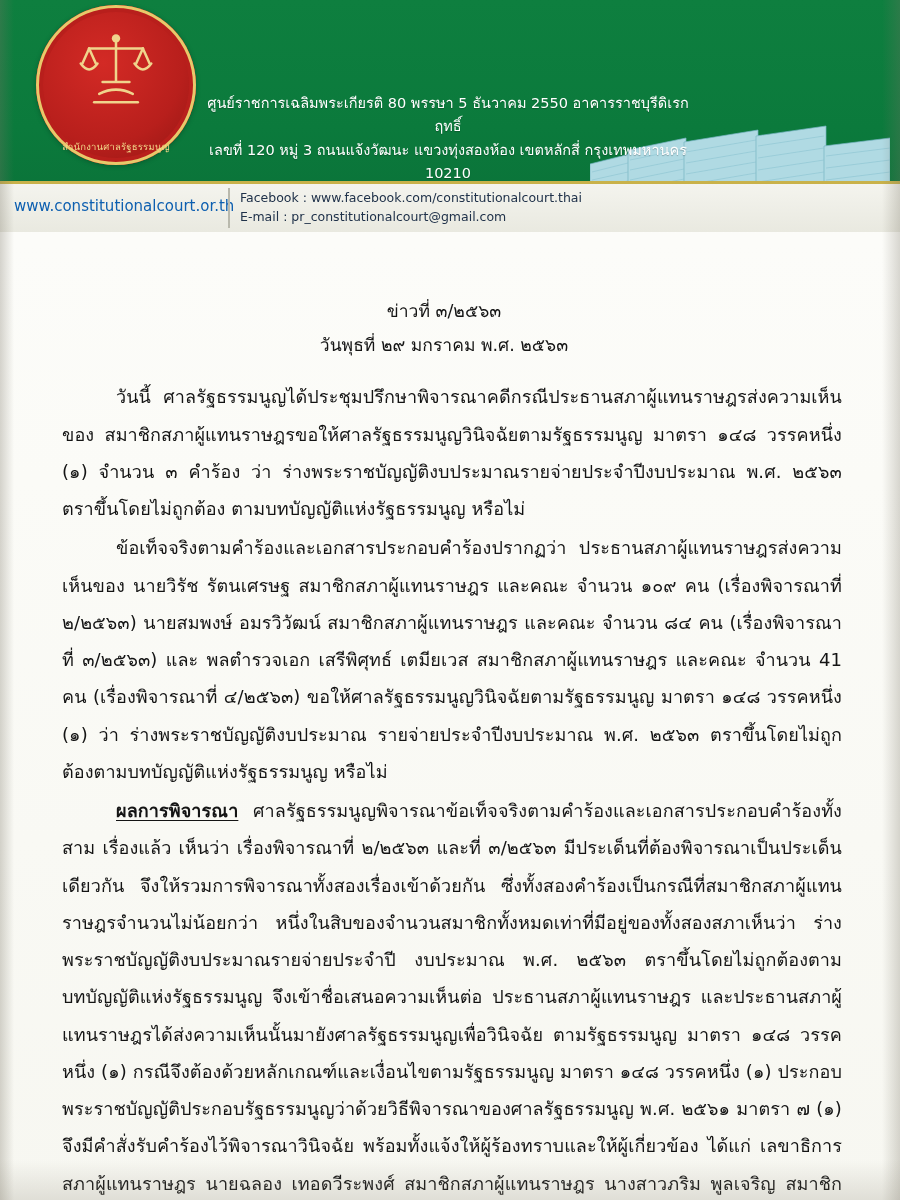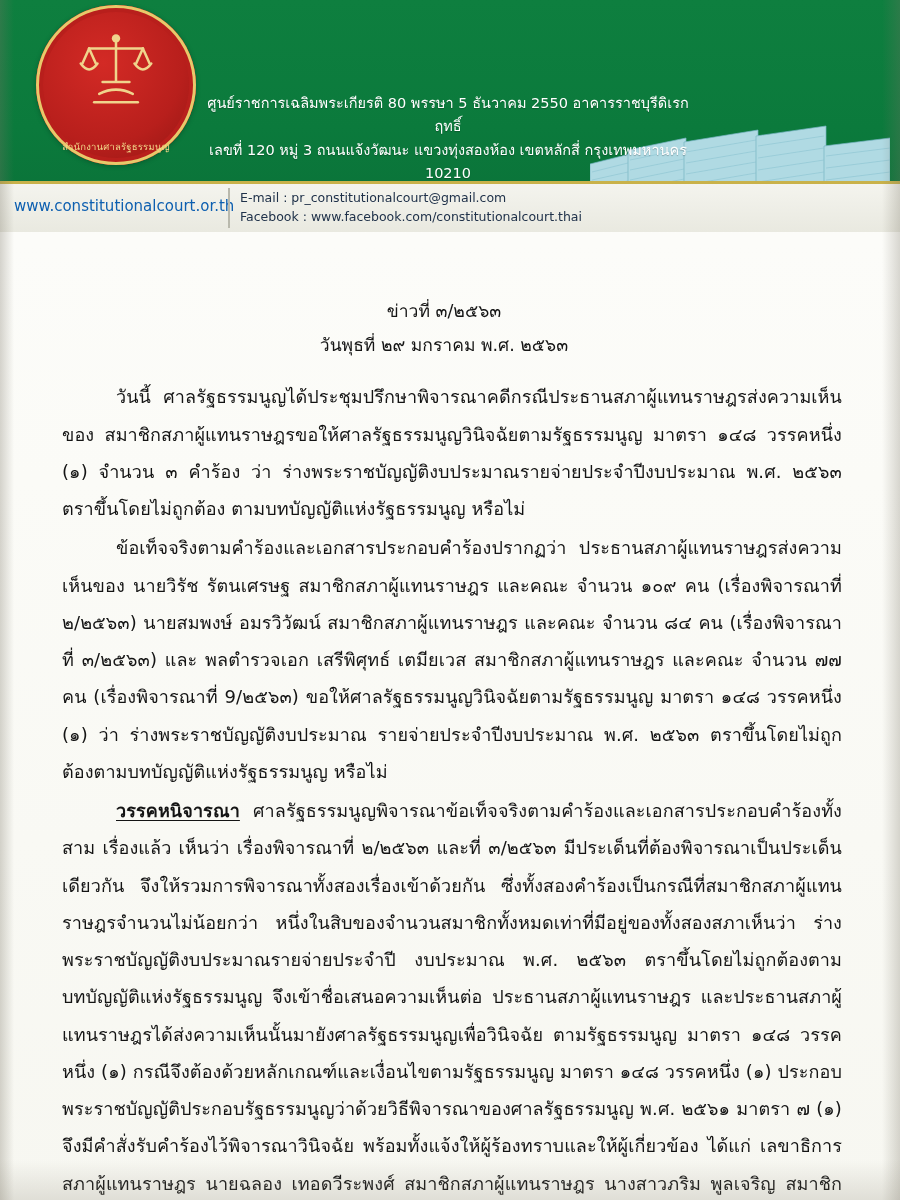--- a/index.html
+++ b/index.html
@@ -253,22 +253,22 @@
       <div class="addr">
         <span class="skew">ศูนย์ราชการเฉลิมพระเกียรติ 80 พรรษา 5 ธันวาคม 2550 อาคารราชบุรีดิเรกฤทธิ์</span>
         <span class="skew">เลขที่ 120 หมู่ 3 ถนนแจ้งวัฒนะ แขวงทุ่งสองห้อง เขตหลักสี่ กรุงเทพมหานคร 10210</span>
         <span class="skew">โทรศัพท์ 0-2141-7777 โทรสาร 0-2143-9525</span>
       </div>
 
       <div class="contact-bar">
         <div class="url">www.constitutionalcourt.or.th</div>
         <div class="sep"></div>
         <div class="social">
+          <div>Facebook : www.facebook.com/constitutionalcourt.thai</div>
           <div>E-mail :  pr_constitutionalcourt@gmail.com</div>
-          <div>Facebook : www.facebook.com/constitutionalcourt.thai</div>
         </div>
       </div>
 
     </div>
   </div>
 
   <div class="doc-body">
 
     <div class="doc-meta">
       <div>ข่าวที่ ๓/๒๕๖๓</div>
@@ -279,27 +279,27 @@
       <span class="indent"></span><span>วันนี้  ศาลรัฐธรรมนูญได้ประชุมปรึกษาพิจารณาคดีกรณีประธานสภาผู้แทนราษฎรส่งความเห็นของ</span>
       <span>สมาชิกสภาผู้แทนราษฎรขอให้ศาลรัฐธรรมนูญวินิจฉัยตามรัฐธรรมนูญ  มาตรา  ๑๔๘  วรรคหนึ่ง  (๑)  จำนวน</span>
       <span>๓  คำร้อง  ว่า  ร่างพระราชบัญญัติงบประมาณรายจ่ายประจำปีงบประมาณ  พ.ศ. ๒๕๖๓  ตราขึ้นโดยไม่ถูกต้อง</span>
       <span>ตามบทบัญญัติแห่งรัฐธรรมนูญ  หรือไม่</span>
     </p>
 
     <p class="para">
       <span class="indent"></span><span>ข้อเท็จจริงตามคำร้องและเอกสารประกอบคำร้องปรากฏว่า  ประธานสภาผู้แทนราษฎรส่งความเห็นของ</span>
       <span>นายวิรัช  รัตนเศรษฐ  สมาชิกสภาผู้แทนราษฎร  และคณะ  จำนวน  ๑๐๙  คน  (เรื่องพิจารณาที่  ๒/๒๕๖๓)</span>
       <span>นายสมพงษ์  อมรวิวัฒน์  สมาชิกสภาผู้แทนราษฎร  และคณะ  จำนวน  ๘๔  คน  (เรื่องพิจารณาที่  ๓/๒๕๖๓)  และ</span>
-      <span>พลตำรวจเอก  เสรีพิศุทธ์  เตมียเวส  สมาชิกสภาผู้แทนราษฎร  และคณะ  จำนวน  ๗๗  คน  (เรื่องพิจารณาที่  9/๒๕๖๓)</span>
+      <span>พลตำรวจเอก  เสรีพิศุทธ์  เตมียเวส  สมาชิกสภาผู้แทนราษฎร  และคณะ  จำนวน  41  คน  (เรื่องพิจารณาที่  ๔/๒๕๖๓)</span>
       <span>ขอให้ศาลรัฐธรรมนูญวินิจฉัยตามรัฐธรรมนูญ  มาตรา  ๑๔๘  วรรคหนึ่ง  (๑)  ว่า  ร่างพระราชบัญญัติงบประมาณ</span>
       <span>รายจ่ายประจำปีงบประมาณ  พ.ศ. ๒๕๖๓  ตราขึ้นโดยไม่ถูกต้องตามบทบัญญัติแห่งรัฐธรรมนูญ  หรือไม่</span>
     </p>
 
     <p class="para">
-      <span class="indent"></span><span class="u-head">วรรคหนิจารณา</span>
+      <span class="indent"></span><span class="u-head">ผลการพิจารณา</span>
       <span>ศาลรัฐธรรมนูญพิจารณาข้อเท็จจริงตามคำร้องและเอกสารประกอบคำร้องทั้งสาม</span>
       <span>เรื่องแล้ว  เห็นว่า  เรื่องพิจารณาที่  ๒/๒๕๖๓  และที่  ๓/๒๕๖๓  มีประเด็นที่ต้องพิจารณาเป็นประเด็นเดียวกัน</span>
       <span>จึงให้รวมการพิจารณาทั้งสองเรื่องเข้าด้วยกัน  ซึ่งทั้งสองคำร้องเป็นกรณีที่สมาชิกสภาผู้แทนราษฎรจำนวนไม่น้อยกว่า</span>
       <span>หนึ่งในสิบของจำนวนสมาชิกทั้งหมดเท่าที่มีอยู่ของทั้งสองสภาเห็นว่า  ร่างพระราชบัญญัติงบประมาณรายจ่ายประจำปี</span>
       <span>งบประมาณ  พ.ศ. ๒๕๖๓  ตราขึ้นโดยไม่ถูกต้องตามบทบัญญัติแห่งรัฐธรรมนูญ  จึงเข้าชื่อเสนอความเห็นต่อ</span>
       <span>ประธานสภาผู้แทนราษฎร  และประธานสภาผู้แทนราษฎรได้ส่งความเห็นนั้นมายังศาลรัฐธรรมนูญเพื่อวินิจฉัย</span>
       <span>ตามรัฐธรรมนูญ  มาตรา  ๑๔๘  วรรคหนึ่ง  (๑)  กรณีจึงต้องด้วยหลักเกณฑ์และเงื่อนไขตามรัฐธรรมนูญ  มาตรา  ๑๔๘</span>
       <span>วรรคหนึ่ง  (๑)  ประกอบพระราชบัญญัติประกอบรัฐธรรมนูญว่าด้วยวิธีพิจารณาของศาลรัฐธรรมนูญ  พ.ศ.  ๒๕๖๑</span>
       <span>มาตรา  ๗  (๑)  จึงมีคำสั่งรับคำร้องไว้พิจารณาวินิจฉัย  พร้อมทั้งแจ้งให้ผู้ร้องทราบและให้ผู้เกี่ยวข้อง  ได้แก่</span>
       <span>เลขาธิการสภาผู้แทนราษฎร  นายฉลอง  เทอดวีระพงศ์  สมาชิกสภาผู้แทนราษฎร  นางสาวภริม  พูลเจริญ</span>

